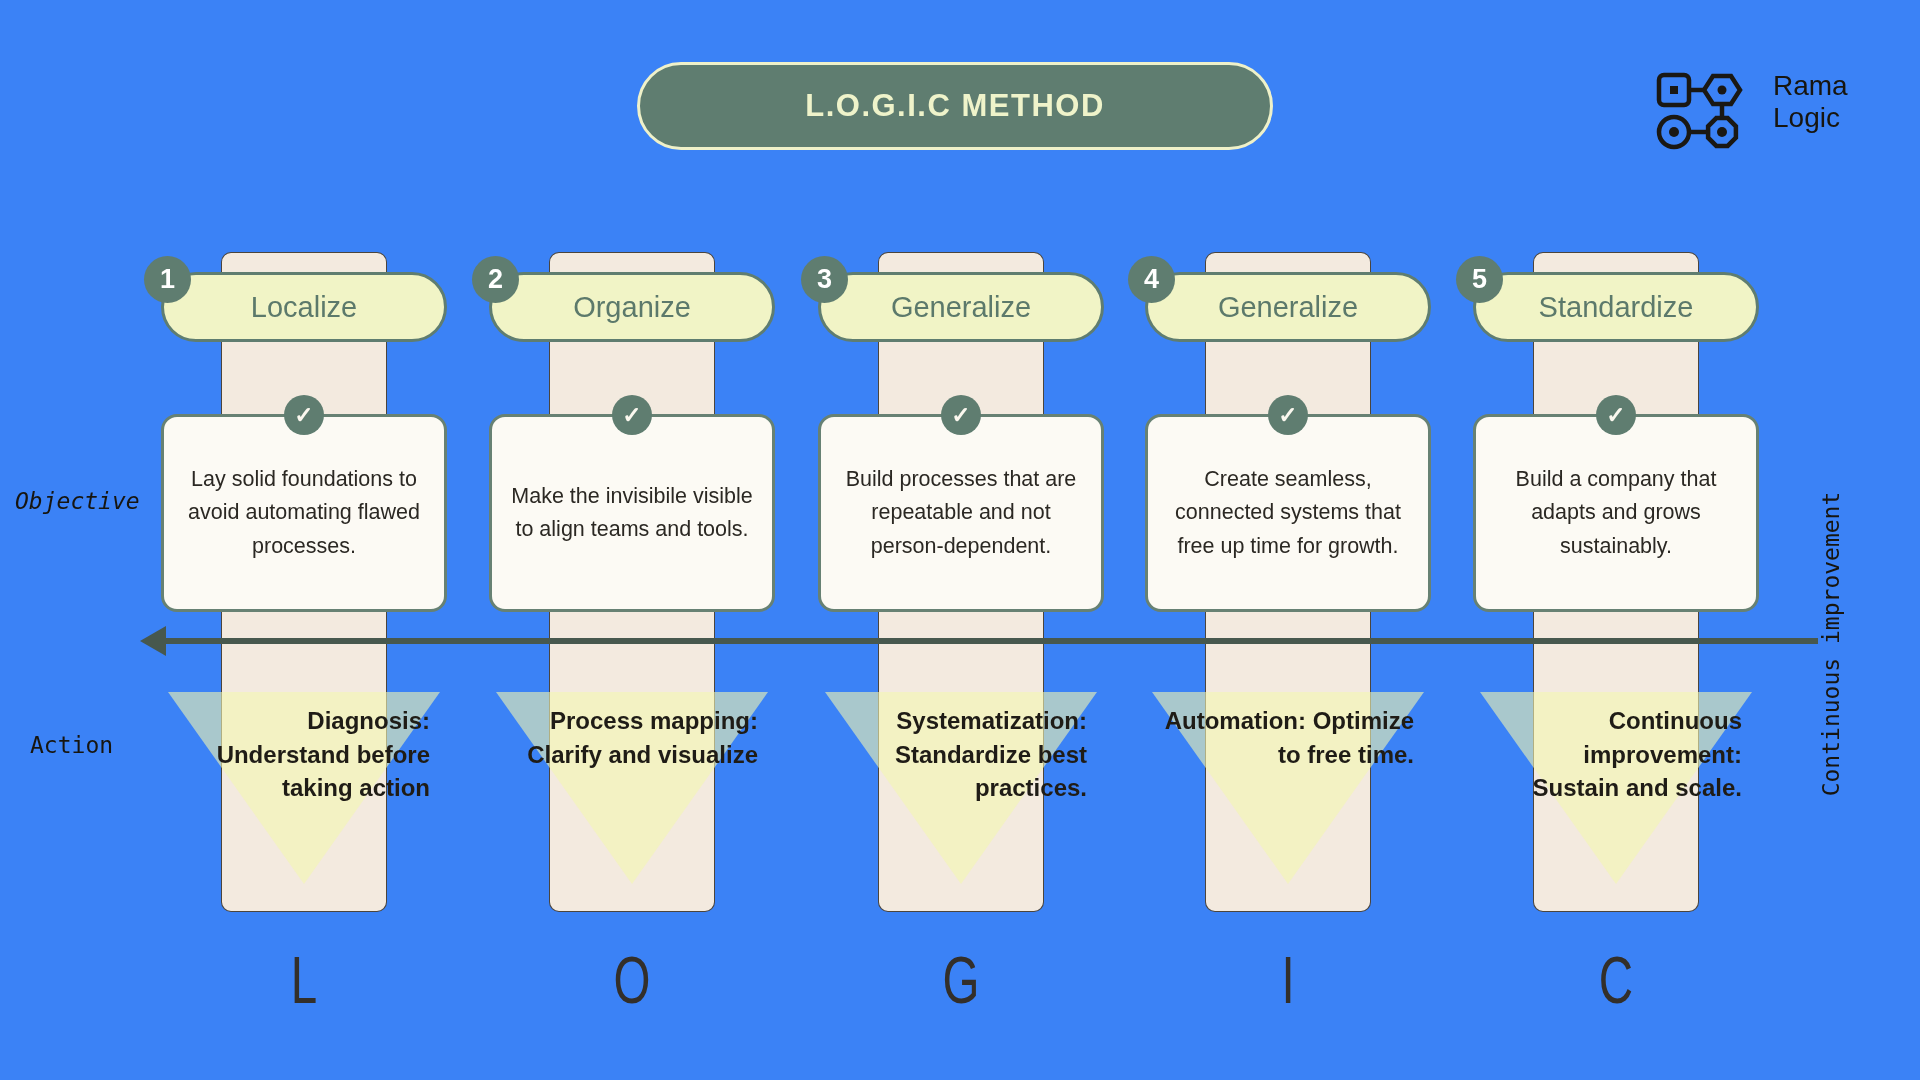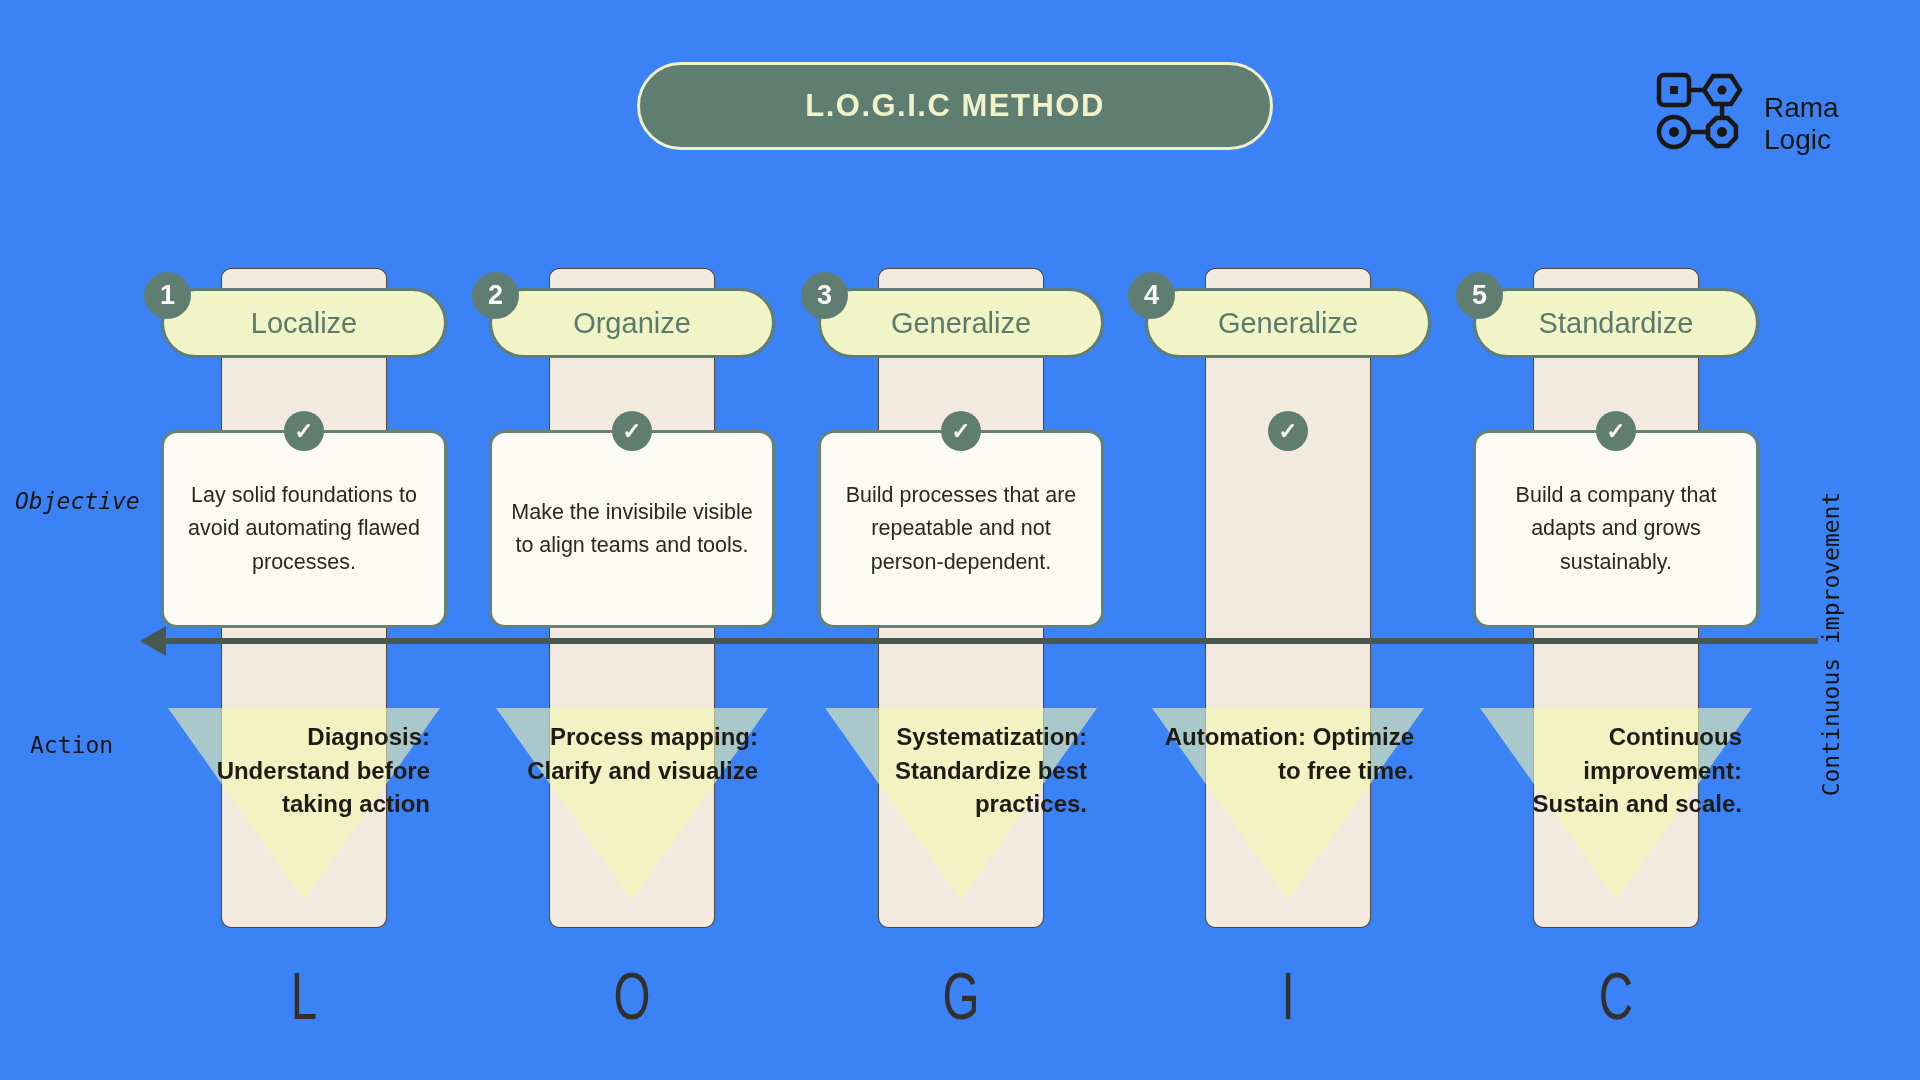--- a/index.html
+++ b/index.html
@@ -6,41 +6,41 @@
   .canvas{position:relative;width:1920px;height:1080px;background:#3b82f6;overflow:hidden;
           font-family:"Liberation Sans",sans-serif;}
 
   
   .title-pill{position:absolute;left:637px;top:62px;width:636px;height:88px;background:#5F7D70;
               border:3px solid #EFF1C9;border-radius:48px;display:flex;align-items:center;
               justify-content:center;color:#EFF3CA;font-size:31px;font-weight:700;
               letter-spacing:1.5px;box-sizing:border-box;}
 
   
-  .brand{position:absolute;left:1656px;top:70px;display:flex;align-items:flex-end;gap:12px;}
+  .brand{position:absolute;left:1656px;top:70px;display:flex;align-items:flex-start;gap:21px;}
   .brand-name{font-size:28px;line-height:1.15;color:#17150F;font-weight:500;}
 
   
   .mono-label{position:absolute;font-family:"DejaVu Sans Mono","Liberation Mono",monospace;
               font-size:23px;color:#17150F;white-space:nowrap;}
   .label-objective{left:15px;top:488px;font-style:italic;}
   .label-action{left:30px;top:732px;}
   .vertical-label{position:absolute;left:1661px;top:631px;width:340px;text-align:center;
                   transform:rotate(-90deg);transform-origin:center;
                   font-family:"DejaVu Sans Mono","Liberation Mono",monospace;
                   font-size:23px;color:#17150F;white-space:nowrap;}
 
   
   .arrow-line{position:absolute;left:158px;top:638px;width:1660px;height:6px;background:#47584E;z-index:6;}
   .arrow-head{position:absolute;left:140px;top:626px;width:0;height:0;z-index:6;
               border-top:15px solid transparent;border-bottom:15px solid transparent;
               border-right:26px solid #47584E;}
 
   
-  .col{position:absolute;top:16px;left:calc(var(--cx) - 164px);width:328px;height:925px;}
+  .col{position:absolute;top:0;left:calc(var(--cx) - 164px);width:328px;height:925px;}
   .col-rect{position:absolute;left:50%;transform:translateX(-50%);top:252px;width:166px;height:660px;
             background:#F3EADF;border:1.5px solid rgba(45,40,33,0.85);border-radius:10px;
             box-sizing:border-box;z-index:1;}
   .col-tri{position:absolute;left:50%;transform:translateX(-50%);top:692px;width:272px;height:192px;
            background:rgba(243,246,177,0.6);clip-path:polygon(0 0,100% 0,50% 100%);z-index:2;}
   .col-pill{position:absolute;left:50%;transform:translateX(-50%);top:272px;width:286px;height:70px;
             background:#F1F4C6;border:3px solid #5F7D70;border-radius:36px;display:flex;
             align-items:center;justify-content:center;font-size:29px;color:#5C796B;
             font-weight:500;box-sizing:border-box;z-index:3;}
   .badge{position:absolute;left:calc(50% - 160px);top:256px;width:47px;height:47px;border-radius:50%;
@@ -128,20 +128,21 @@
     <div class="check">✓</div>
     <div class="action-text">Systematization: Standardize best practices.</div>
     <div class="big-letter">G</div>
   </div>
 
   <div class="col" style="--cx: 1288px;">
     <div class="col-rect"></div>
     <div class="col-tri"></div>
     <div class="col-pill">Generalize</div>
     <div class="badge">4</div>
+    <div class="obj-box">Create seamless, connected systems that free up time for growth.</div>
     <div class="check">✓</div>
     <div class="action-text">Automation: Optimize to free time.</div>
     <div class="big-letter">I</div>
   </div>
 
   <div class="col" style="--cx: 1616px;">
     <div class="col-rect"></div>
     <div class="col-tri"></div>
     <div class="col-pill">Standardize</div>
     <div class="badge">5</div>

